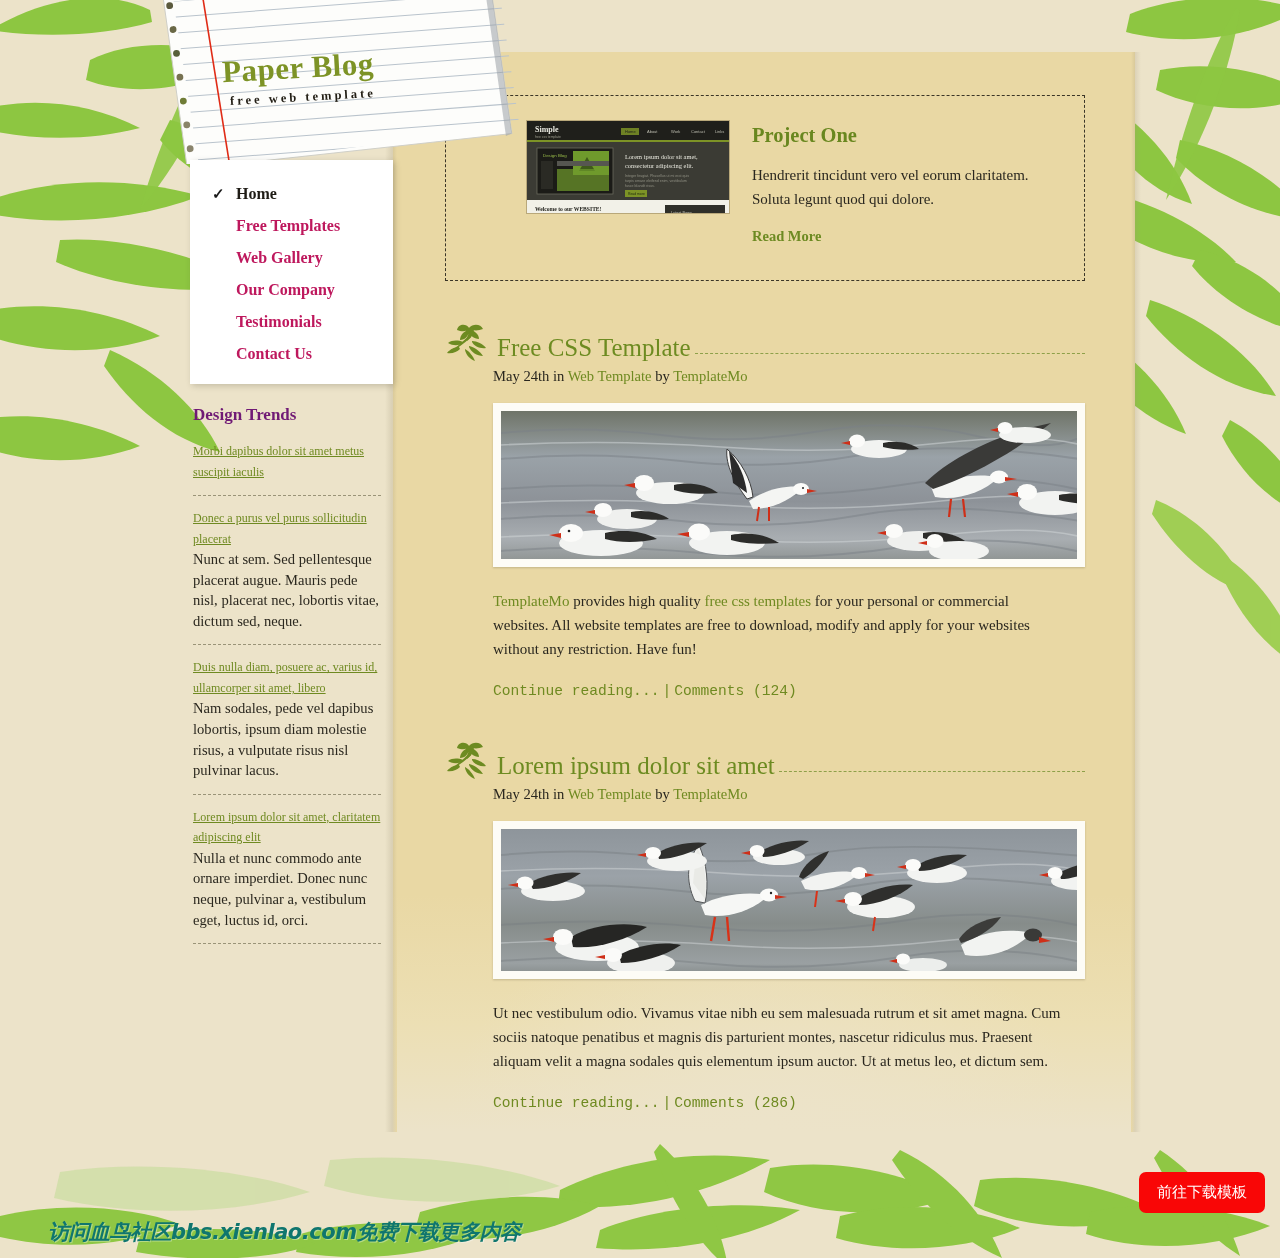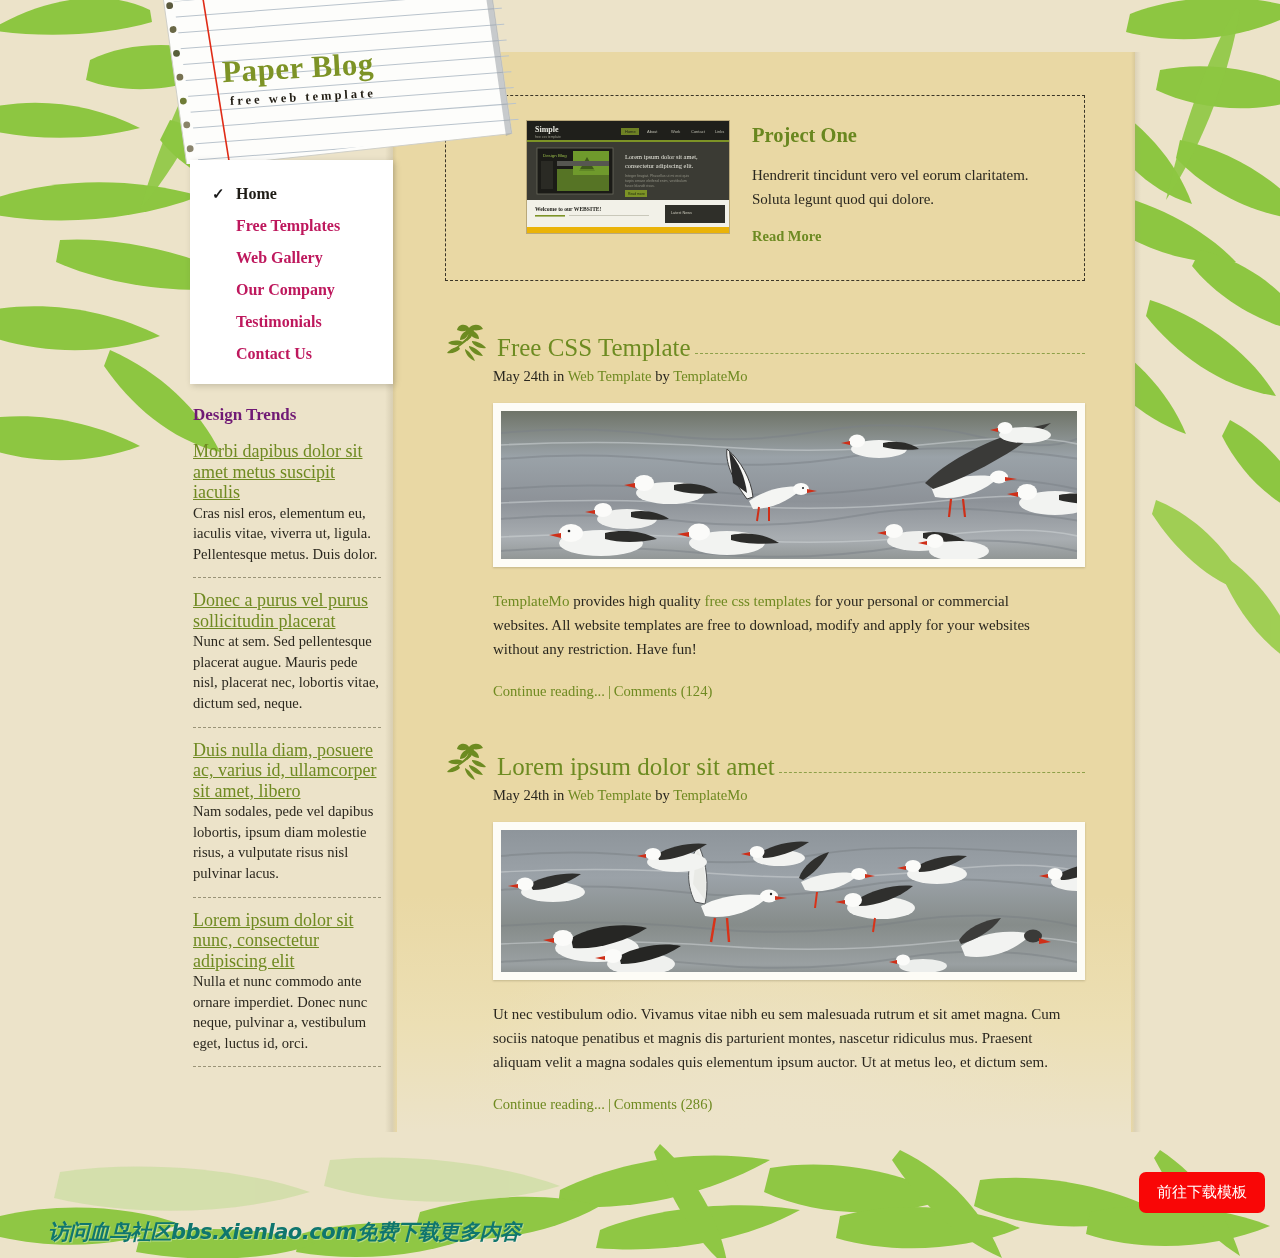--- a/index.html
+++ b/index.html
@@ -70,39 +70,39 @@
   .nav-item .label{ color:#be185d; }
 
   
   .sidebar{ position:absolute; left:193px; top:405px; width:188px; z-index:3; }
   .sidebar h3{
     margin:0 0 16px 0; font-size:17px; font-weight:bold; color:#701a75;
     font-family:"Liberation Serif","DejaVu Serif",serif;
   }
   .trend{ margin-bottom:7px; }
   .trend a{
-    color:#6f8a21; font-size:18px; line-height:20.5px;
+    color:#6f8a21; font-size:12px; line-height:20.5px;
     display:block;
   }
   .trend p{
     margin:0; font-size:14.6px; line-height:20.6px; color:#2b281f;
   }
   .dashed-sep{
     border:0; border-top:1px dashed #9a9478; margin:13px 0 12px 0; height:0;
   }
 
   
   .main{ position:absolute; left:445px; top:95px; width:640px; z-index:3; }
 
   .feature-box{
     border:1px dashed #3a3527; padding:24px 22px 30px 80px;
     display:flex; gap:22px; align-items:flex-start; height:186px;
   }
   .feature-thumb{
-    width:204px; height:114px; flex:0 0 204px; position:relative; overflow:hidden;
+    width:204px; height:94px; flex:0 0 204px; position:relative; overflow:hidden;
     border:1px solid #b9a87a; background:#eab308;
   }
   .feature-text{ padding-top:4px; }
   .feature-text h2{
     margin:0 0 16px 0; font-size:20.5px; font-weight:bold; color:#69871f;
     font-family:"Liberation Serif","DejaVu Serif",serif;
   }
   .feature-text p{
     margin:0 0 16px 0; font-size:15px; line-height:24px; color:#2a271f; max-width:300px;
   }
@@ -128,21 +128,21 @@
     box-shadow:0 1px 2px rgba(80,70,40,.25);
     position:relative; overflow:hidden;
   }
   .photo-frame.tall{ height:158px; }
 
   .post-body{
     margin:22px 0 0 48px; width:575px;
     font-size:15px; line-height:24px; color:#2a271f;
   }
   .post-body a{ color:#6f8a21; text-decoration:none; }
-  .post-links{ margin:22px 0 0 48px; font-size:14.6px; color:#6f8a21; }
+  .post-links{ margin:22px 0 0 48px; font-size:14.6px; color:#6f8a21;font-family:Liberation Mono, monospace; }
   .post-links a{ color:#6f8a21; text-decoration:none; }
   .post-links .sep{ color:#6f8a21; padding:0 3px; }
 
   
   .watermark{
     position:absolute; left:48px; bottom:12px; z-index:9;
     font-family:"DejaVu Sans","Liberation Sans",sans-serif;
     font-size:21px; font-weight:bold; font-style:italic;
     color:#0f766e; letter-spacing:-.5px; white-space:nowrap;
     text-shadow: 1px 1px 0 rgba(255,255,255,.35);
@@ -293,38 +293,37 @@
     <span class="check"></span>
     <span class="label">Contact Us</span>
   </a>
 </nav>
 
 <aside class="sidebar">
   <h3>Design Trends</h3>
 
   <div class="trend">
     <a href="#">Morbi dapibus dolor sit amet metus suscipit iaculis</a>
-    <p>Cras nisl eros, elementum eu, iaculis vitae, viverra ut, ligula. Pellentesque metus. Duis dolor.</p>
   </div>
   <hr class="dashed-sep">
 
   <div class="trend">
     <a href="#">Donec a purus vel purus sollicitudin placerat</a>
     <p>Nunc at sem. Sed pellentesque placerat augue. Mauris pede nisl, placerat nec, lobortis vitae, dictum sed, neque.</p>
   </div>
   <hr class="dashed-sep">
 
   <div class="trend">
     <a href="#">Duis nulla diam, posuere ac, varius id, ullamcorper sit amet, libero</a>
     <p>Nam sodales, pede vel dapibus lobortis, ipsum diam molestie risus, a vulputate risus nisl pulvinar lacus.</p>
   </div>
   <hr class="dashed-sep">
 
   <div class="trend">
-    <a href="#">Lorem ipsum dolor sit nunc, consectetur adipiscing elit</a>
+    <a href="#">Lorem ipsum dolor sit amet, claritatem adipiscing elit</a>
     <p>Nulla et nunc commodo ante ornare imperdiet. Donec nunc neque, pulvinar a, vestibulum eget, luctus id, orci.</p>
   </div>
   <hr class="dashed-sep">
 </aside>
 
 <main class="main">
 
   <section class="feature-box">
     <div class="feature-thumb">
       <svg width="204" height="106" viewBox="0 0 204 106" xmlns="http://www.w3.org/2000/svg" aria-hidden="true">

